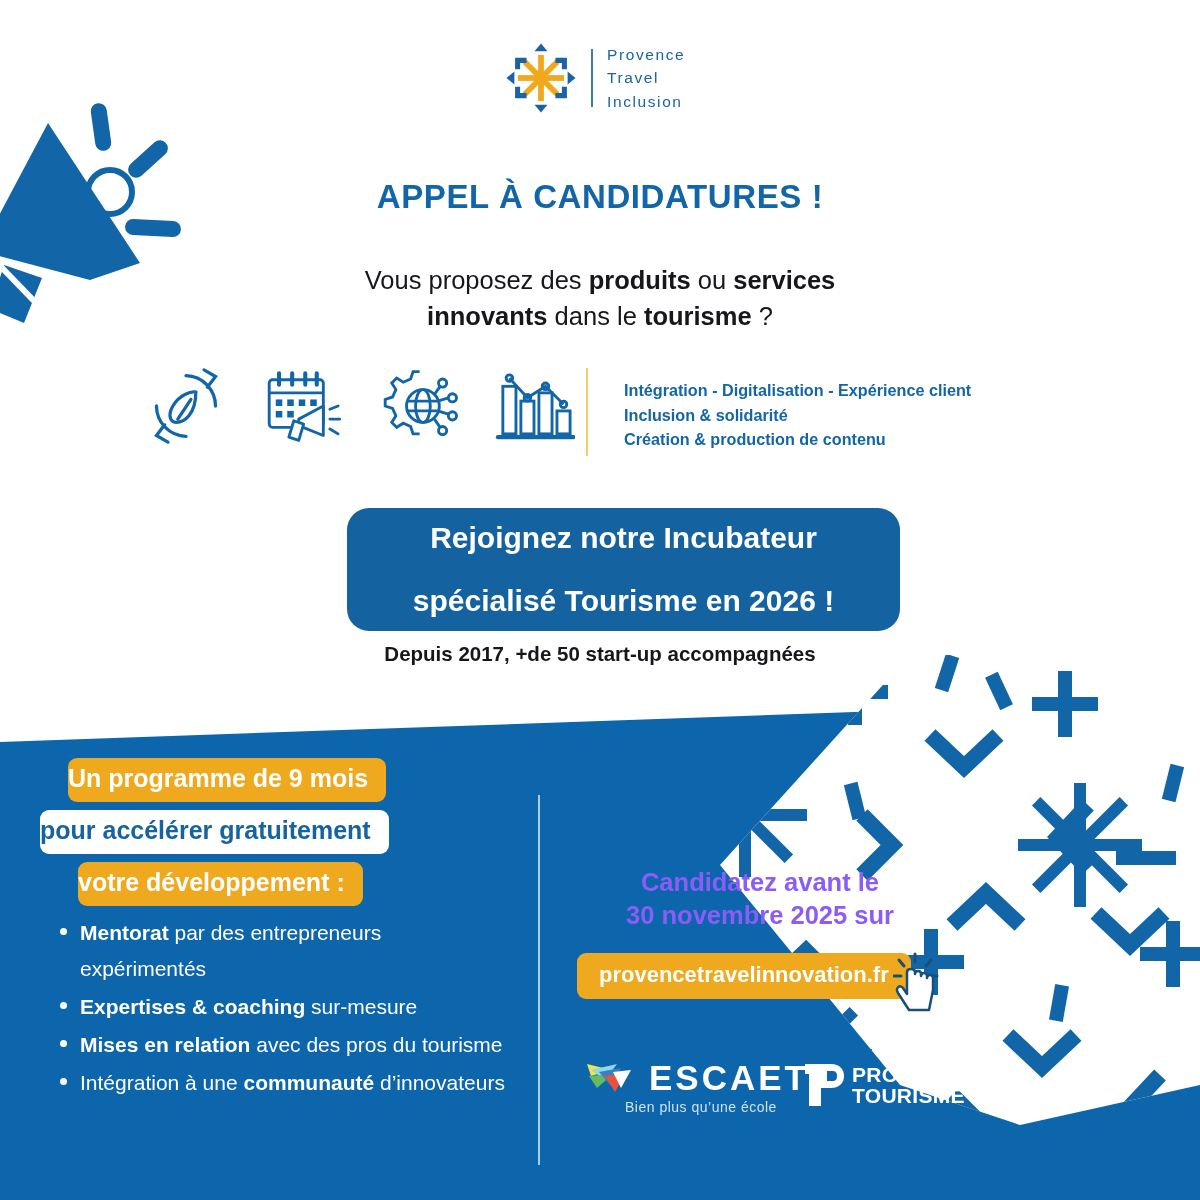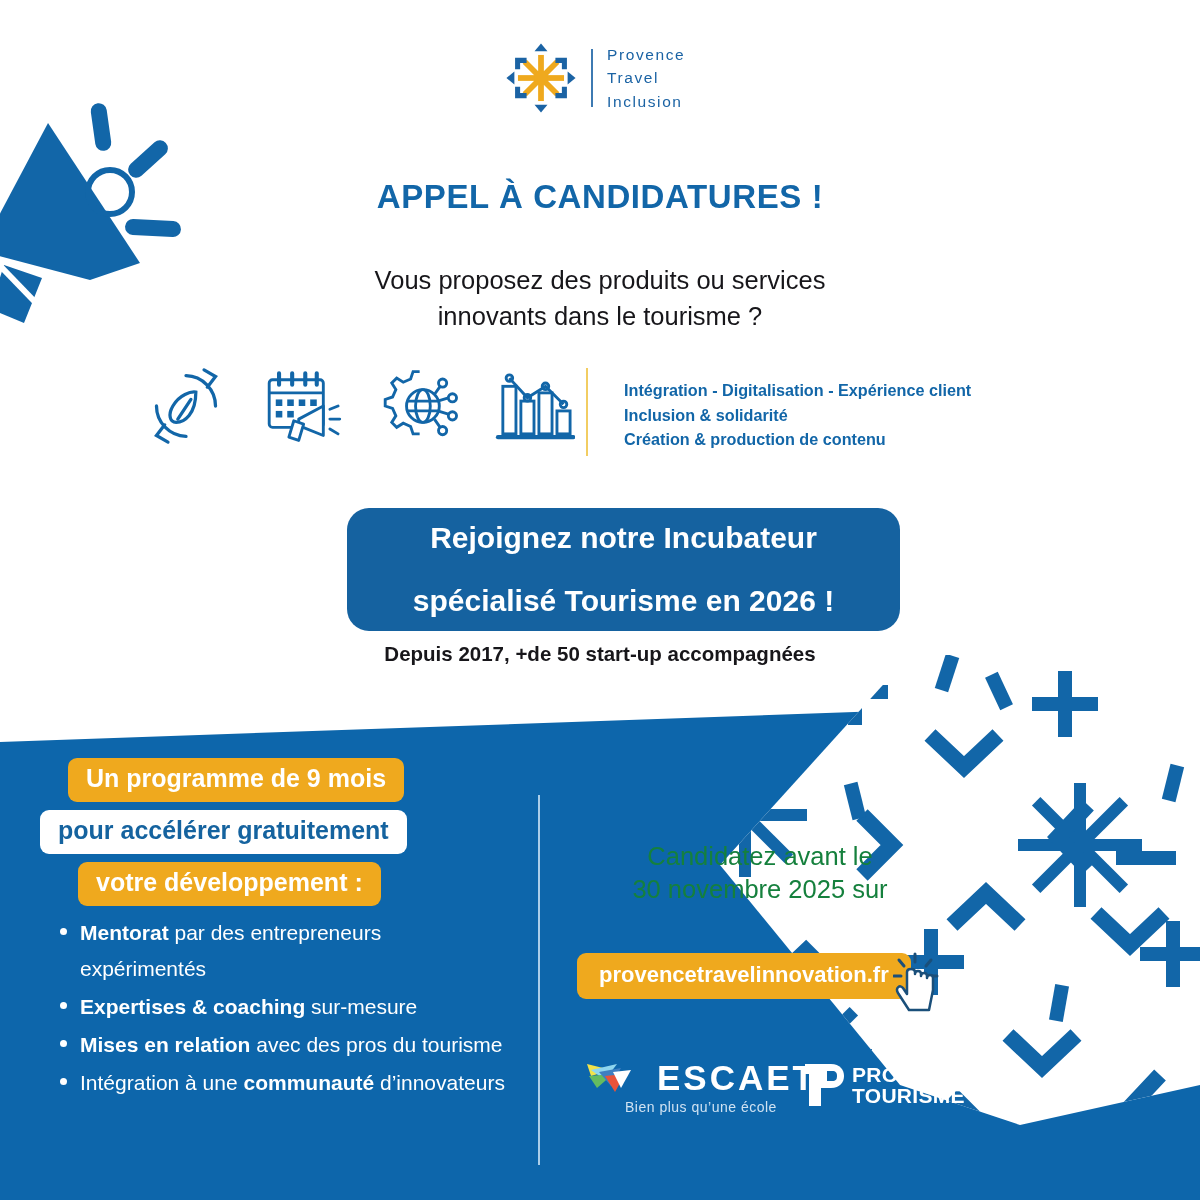--- a/index.html
+++ b/index.html
@@ -23,21 +23,21 @@
 
   
   .headline {
     position:absolute; top:178px; left:0; width:1200px; text-align:center;
     font-size:33px; font-weight:bold; color:#1266a8; letter-spacing:.6px;
   }
   .subhead {
     position:absolute; top:262px; left:0; width:1200px; text-align:center;
     font-size:25.5px; color:#17161a; line-height:1.42;
   }
-  .subhead b { font-weight:normal; }
+  .subhead b { font-weight:bold; }
 
   
   .icons-row { position:absolute; top:362px; left:145px; display:flex; gap:34px; align-items:center; }
   .theme-icon { width:82px; height:88px; }
   .ydiv { position:absolute; left:586px; top:368px; width:2px; height:88px; background:#f2cd62; }
   .themes {
     position:absolute; left:624px; top:378px; width:460px;
     font-size:16.2px; font-weight:bold; color:#1266a8; line-height:1.52;
   }
 
@@ -68,21 +68,21 @@
   .pattern-wedge {
     position:absolute; left:600px; top:655px; width:600px; height:545px;
     overflow:hidden;
     clip-path: polygon(310px 0, 600px 0, 600px 430px, 420px 470px, 300px 430px, 120px 210px);
   }
   .pattern-wedge svg { position:absolute; left:0; top:0; }
 
   
   .badges { position:absolute; left:0px; top:758px; width:520px; }
   .badge {
-    display:inline-block; border-radius:9px; padding:6px 18px 9px 18px;
+    display:inline-block; border-radius:9px; padding:6px 18px 9px 0;
     font-size:25px; font-weight:bold; white-space:nowrap; margin-bottom:8px;
   }
   .badge.yellow { background:#efa91e; color:#ffffff; }
   .badge.white  { background:#ffffff; color:#15639f; }
   .b1 { margin-left:68px; }
   .b2 { margin-left:40px; }
   .b3 { margin-left:78px; }
 
   
   .bullets {
@@ -91,22 +91,22 @@
   }
   .bullets li { position:relative; padding-left:32px; margin-bottom:2px; }
   .bullets li::before {
     content:""; position:absolute; left:12px; top:13px;
     width:7px; height:7px; border-radius:50%; background:#fff;
   }
   .bullets b { font-weight:bold; }
 
   
   .apply-title {
-    position:absolute; left:560px; top:840px; width:400px; text-align:center;
-    color:#15803d; font-size:25.5px; font-weight:normal; line-height:1.28;
+    position:absolute; left:560px; top:866px; width:400px; text-align:center;
+    color:#8b5cf6; font-size:25.5px; font-weight:bold; line-height:1.28;
   }
   .url-btn {
     position:absolute; left:577px; top:953px;
     background:#efa91e; border-radius:9px; padding:9px 22px 11px 22px;
     color:#ffffff; font-size:22px; font-weight:bold; white-space:nowrap;
   }
   .cursor-ic { position:absolute; left:893px; top:952px; width:60px; height:62px; }
 
   
   .partners { position:absolute; left:570px; top:1058px; width:400px; height:70px; }
@@ -357,21 +357,21 @@
         <path d="M11 14 L6 8"></path>
         <path d="M33 14 L38 8"></path>
       <path d="M8 24 L1 24"></path>
         <path d="M37 24 L44 24"></path>
     </g>
     <path d="M14 20 L14 42 L10 36 C7 32 2 36 5 41 L16 58 L36 58 L40 38 L40 26 C40 22 34 22 34 26 L34 24 C34 20 28 20 28 24 L28 22 C28 18 22 18 22 22 L22 20 C22 16 14 16 14 20 Z" fill="#ffffff" stroke="#1a4f7a" stroke-width="2.5" stroke-linejoin="round"></path>
   </svg>
 
   <div class="partners">
     <div class="escaet">
-      <div style="display:flex;align-items:center;gap:16px;">
+      <div style="display:flex;align-items:center;gap:8px;">
         <svg width="56" height="40" viewBox="0 0 56 40">
           <path d="M2 6 L26 12 L6 18 Z" fill="#f2e34a"></path>
           <path d="M6 12 L32 6 L20 22 Z" fill="#8fd6ef"></path>
           <path d="M4 18 L28 16 L12 30 Z" fill="#64bb60"></path>
           <path d="M14 14 L36 10 L26 28 Z" fill="#3f7fc1"></path>
           <path d="M20 18 L40 16 L30 34 Z" fill="#e8533a"></path>
           <path d="M28 14 L46 12 L36 30 Z" fill="#ffffff"></path>
         </svg>
         <span class="escaet-name">ESCAET</span>
       </div>

